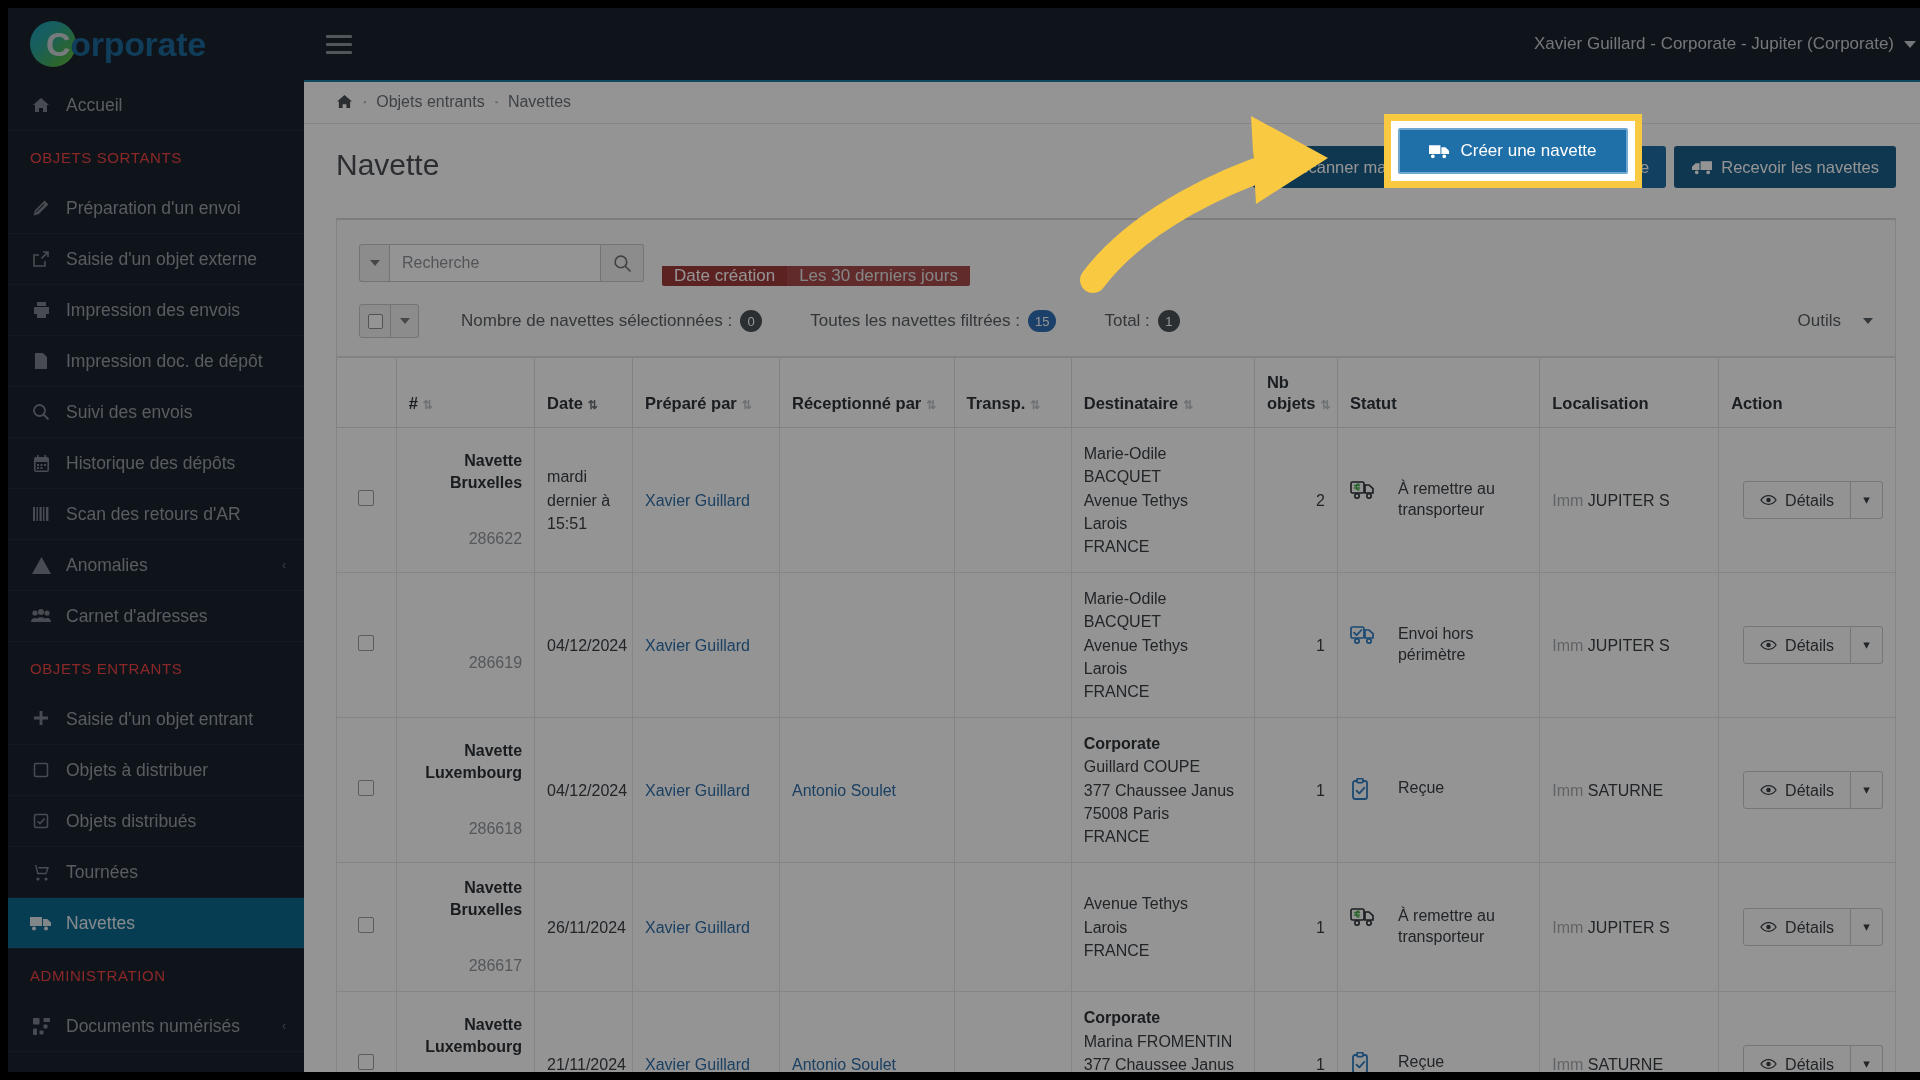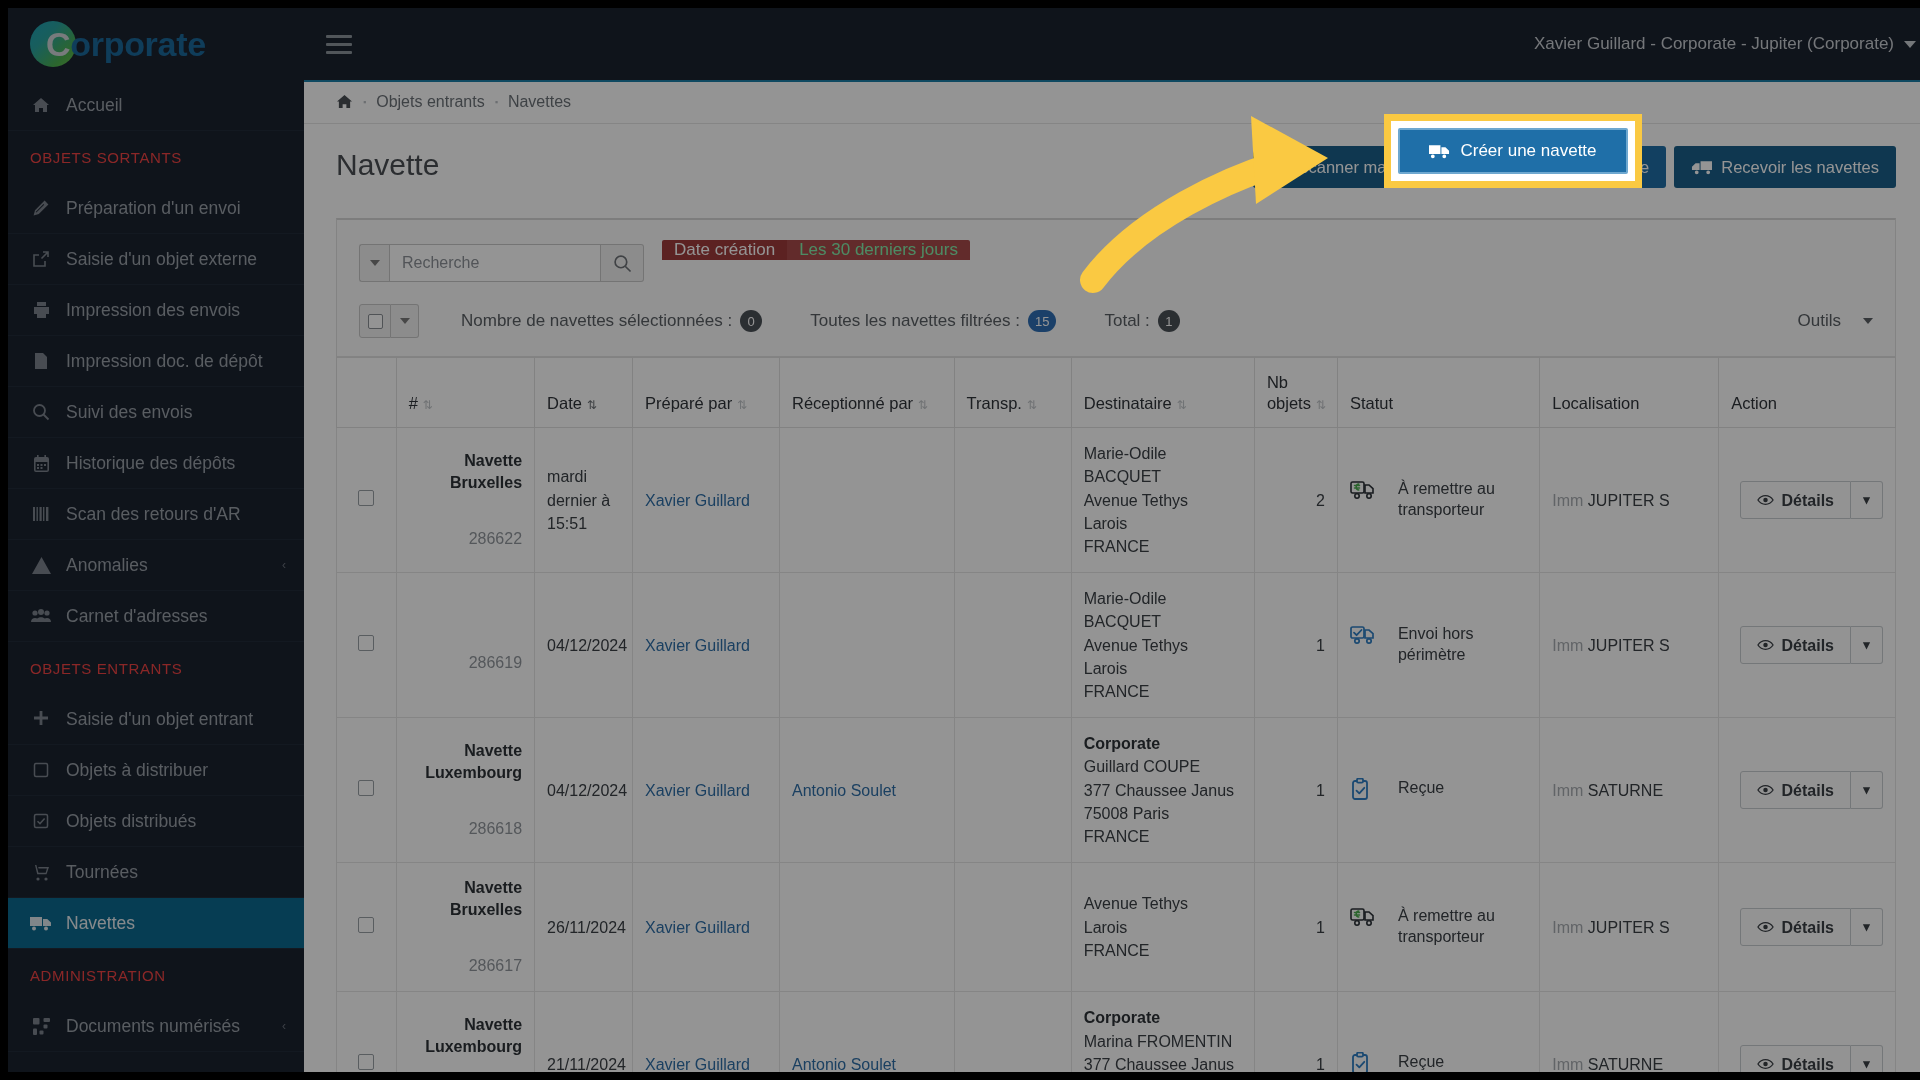--- a/index.html
+++ b/index.html
@@ -153,25 +153,25 @@
     font-family: "Liberation Sans", sans-serif;
   }
   .search-input::placeholder { color: #8d9298; }
   .search-go {
     width: 43px; height: 38px; border: 1px solid #c8c8c8; border-left: none;
     background: #f2f2f2; border-radius: 0 3px 3px 0;
     display: flex; align-items: center; justify-content: center; cursor: pointer;
     color: #6e7378;
   }
   .date-chip {
-    margin-left: 18px; display: flex; height: 46px; align-items: flex-start;
+    margin-left: 18px; display: flex; height: 46px; align-items: flex-end;
     border-radius: 2px; overflow: hidden; cursor: pointer;
   }
   .date-chip .lbl { background: #9f3b3b; color: #fff; display: flex; align-items: center; padding: 0 12px; font-size: 17px; }
-  .date-chip .val { background: #a94a4a; color: #86efac; display: flex; align-items: center; padding: 0 12px; font-size: 17px; }
+  .date-chip .val { background: #a94a4a; color: #e5e5e5; display: flex; align-items: center; padding: 0 12px; font-size: 17px; }
 
   .counts-row {
     display: flex; align-items: center;
     padding: 12px 22px 18px 22px; gap: 0;
   }
   .cb-group { display: flex; align-items: stretch; }
   .cb-box {
     width: 32px; height: 34px; border: 1px solid #c8c8c8; background: #f2f2f2;
     display: flex; align-items: center; justify-content: center; cursor: pointer;
     border-radius: 3px 0 0 3px;
@@ -195,21 +195,21 @@
   .tools-link {
     margin-left: auto; color: #5a5f64; font-size: 17px; cursor: pointer;
     display: flex; align-items: center; gap: 22px;
   }
 
   
   .table-wrap { margin: 0 32px; }
   table.grid { width: 100%; border-collapse: collapse; table-layout: fixed; }
   table.grid th {
     border: 1px solid #e0e0e0; background: #fff;
-    font-size: 16.5px; color: #30343a; font-weight: 400;
+    font-size: 16.5px; color: #30343a; font-weight: 700;
     padding: 14px 12px; vertical-align: bottom; text-align: left;
     line-height: 1.25;
   }
   table.grid td {
     border: 1px solid #e6e6e6; background: #fff;
     font-size: 16px; color: #3b4046; padding: 14px 12px;
     vertical-align: middle; line-height: 1.45;
   }
   .th-sort { color: #c0c4c8; font-size: 12px; margin-left: 5px; letter-spacing: -1px; }
   .th-sort.on { color: #6a6f74; }
@@ -220,21 +220,21 @@
   .nav-name { font-weight: 700; color: #2e3338; text-align: right; display: block; line-height: 1.35; }
   .nav-id { color: #9096 9c; margin-top: 34px; }
   .nav-id { color: #92979d; text-align: right; display: block; }
   .lnk { color: #2f6fa8; cursor: pointer; }
   .dest-strong { font-weight: 700; color: #2e3338; }
   .muted-imm { color: #a8acb1; }
   .status-cell { display: flex; align-items: flex-start; gap: 22px; }
   .status-ico { flex: none; width: 26px; height: 24px; }
   .status-txt { font-size: 16px; color: #3b4046; line-height: 1.3; }
 
-  .detail-group { display: inline-flex; align-items: stretch; font-weight: bold; }
+  .detail-group { display: inline-flex; align-items: stretch; }
   .detail-btn {
     display: inline-flex; align-items: center; gap: 8px;
     height: 38px; padding: 0 16px;
     border: 1px solid #c9cdd1; background: #fdfdfd; color: #3b4046;
     font-size: 16px; border-radius: 3px 0 0 3px; cursor: pointer;
     font-family: "Liberation Sans", sans-serif;
   }
   .detail-caret {
     width: 32px; border: 1px solid #c9cdd1; border-left: none; background: #fdfdfd;
     display: flex; align-items: center; justify-content: center; cursor: pointer;

